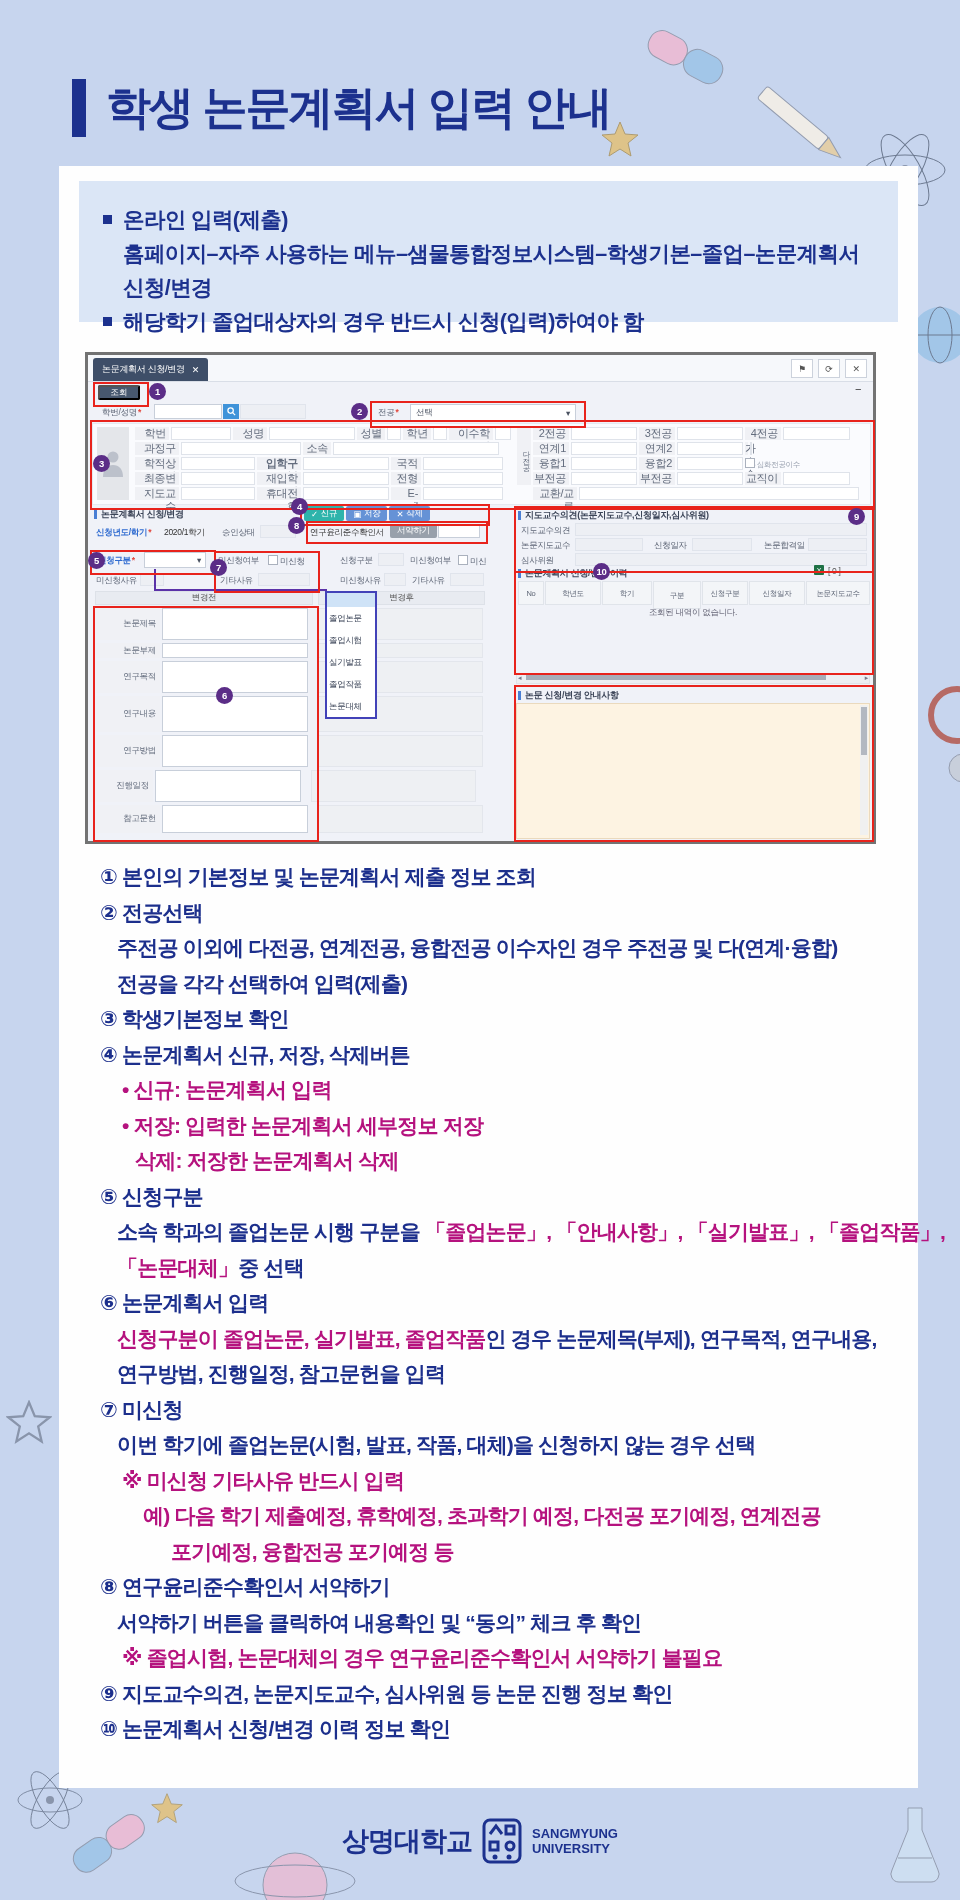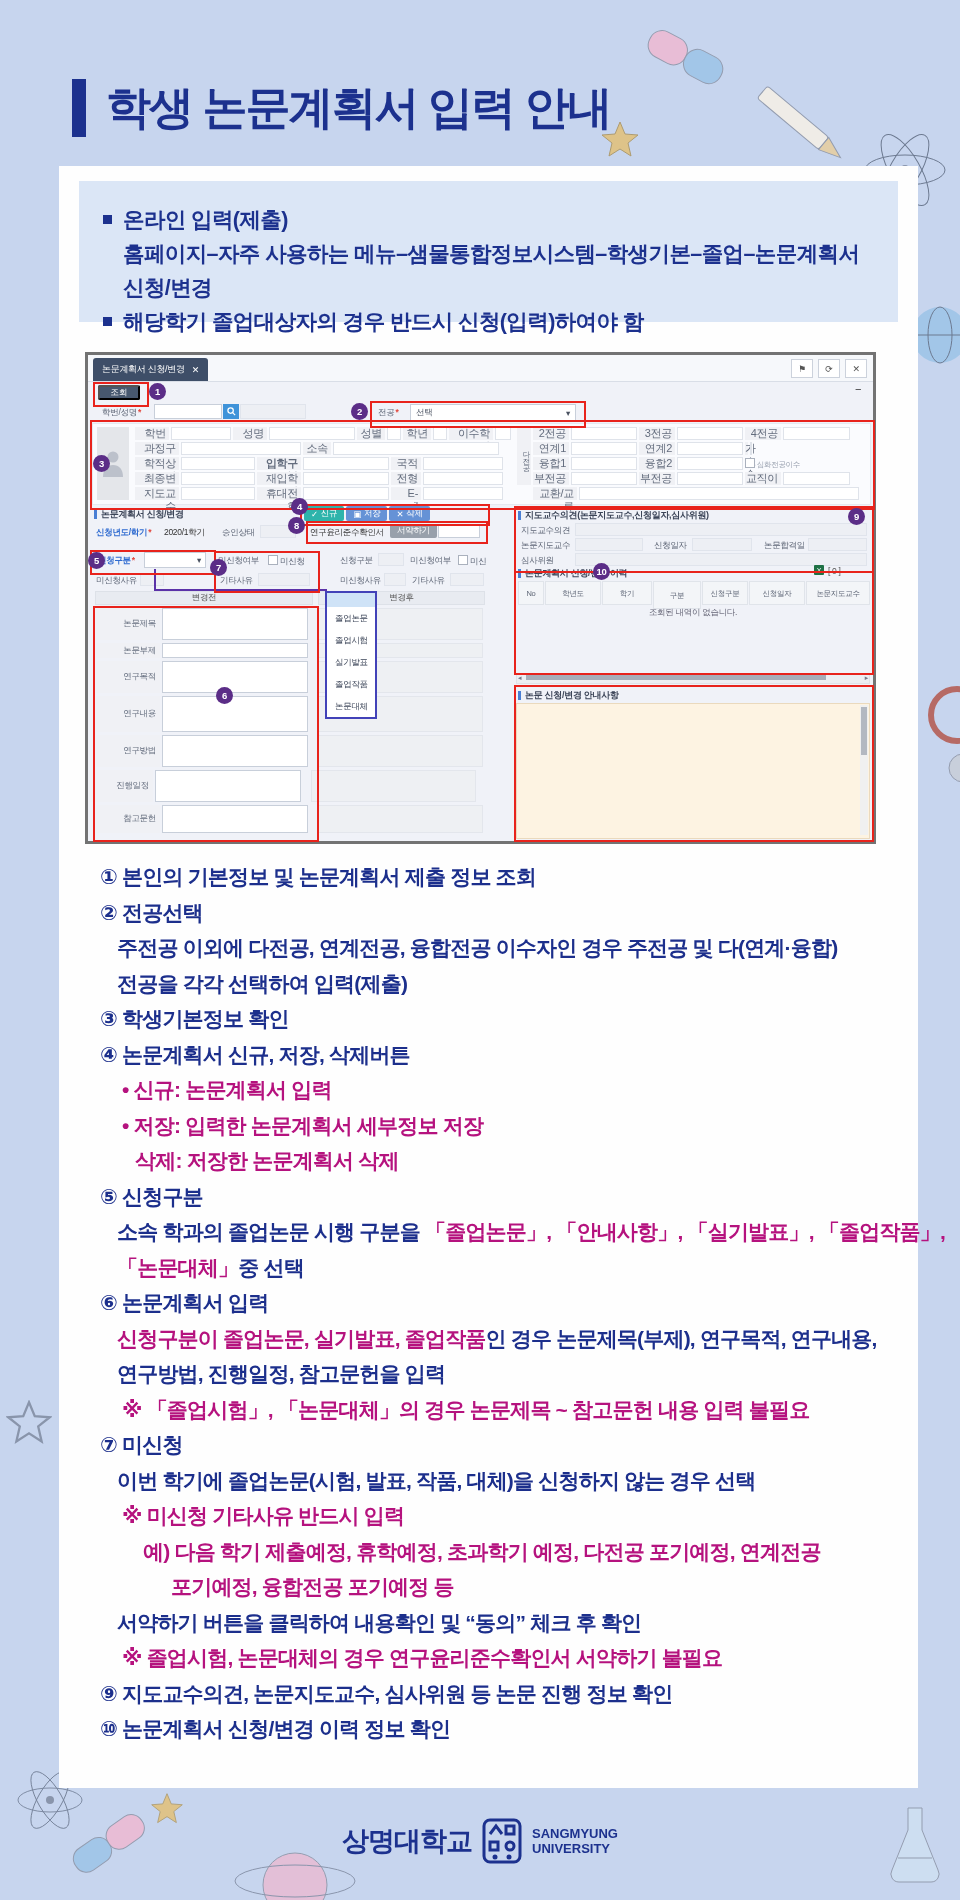--- a/index.html
+++ b/index.html
@@ -39,21 +39,21 @@
   .g-lbl{background:#f0f1f5;color:#646d7e;font-size:11px;height:13px;line-height:13px;text-align:right;
          padding-right:3px;box-sizing:border-box;margin-right:2px;flex:none}
   .g-val{background:#fff;border:1px solid #dfe3ea;height:13px;box-sizing:border-box;margin-right:2px;flex:none}
   .rbox{position:absolute;border:2px solid #e8231c;pointer-events:none;z-index:6}
   .circ{position:absolute;width:17px;height:17px;border-radius:50%;background:#5b2d87;color:#fff;
         font-size:9.5px;font-weight:bold;display:flex;align-items:center;justify-content:center;z-index:7}
   .vlabel{writing-mode:vertical-rl;text-orientation:upright;background:#f0f1f5;color:#646d7e;
           font-size:7.5px;text-align:center;box-sizing:border-box}
   .hcell{background:#f3f5f8;border:1px solid #e0e4ea;box-sizing:border-box;display:flex;align-items:center;
          justify-content:center;text-align:center;font-size:7.5px;color:#5d6575;line-height:9px;margin-right:1px}
-  .ddi{height:22px;line-height:22px;padding-left:8px;color:#3c4558;font-size:8.5px;background:#fff}
+  .ddi{height:22px;line-height:22px;padding-left:2px;color:#3c4558;font-size:8.5px;background:#fff}
   
   .il{line-height:35.5px;font-size:21px;font-weight:bold;color:#1c2f8c;letter-spacing:-0.8px;white-space:nowrap}
   .m{color:#b5127e}
   .p0{padding-left:41px}.p1{padding-left:58px}.p2{padding-left:63px}.p3{padding-left:76px}
   .p4{padding-left:84px}.p5{padding-left:112px}
   
   .footer{position:absolute;left:0;top:1818px;width:960px;display:flex;align-items:center;justify-content:center;
           gap:10px;z-index:2}
   .f-kr{font-size:27px;font-weight:bold;color:#1c318e;letter-spacing:-1px}
   .f-en{font-size:13px;font-weight:bold;color:#1c318e;line-height:15px;letter-spacing:0}
@@ -441,26 +441,26 @@
         <div class="il p0"><span>④ 논문계획서 신규, 저장, 삭제버튼</span></div>
         <div class="il p2"><span class="m">• 신규: 논문계획서 입력</span></div>
         <div class="il p2"><span class="m">• 저장: 입력한 논문계획서 세부정보 저장</span></div>
         <div class="il p3"><span class="m">삭제: 저장한 논문계획서 삭제</span></div>
         <div class="il p0"><span>⑤ 신청구분</span></div>
         <div class="il p1"><span>소속 학과의 졸업논문 시행 구분을 </span><span class="m">「졸업논문」, 「안내사항」, 「실기발표」, 「졸업작품」,</span></div>
         <div class="il p1"><span class="m">「논문대체」</span><span>중 선택</span></div>
         <div class="il p0"><span>⑥ 논문계획서 입력</span></div>
         <div class="il p1"><span class="m">신청구분이 졸업논문, 실기발표, 졸업작품</span><span>인 경우 논문제목(부제), 연구목적, 연구내용,</span></div>
         <div class="il p1"><span>연구방법, 진행일정, 참고문헌을 입력</span></div>
-        <div class="il p2"><span class="m">※ 「졸업시험」, 「논문대체」의 경우 논문제목 ~ 참고문헌 내용 입력 불필요</span></div>
         <div class="il p0"><span>⑦ 미신청</span></div>
         <div class="il p1"><span>이번 학기에 졸업논문(시험, 발표, 작품, 대체)을 신청하지 않는 경우 선택</span></div>
         <div class="il p2"><span class="m">※ 미신청 기타사유 반드시 입력</span></div>
         <div class="il p4"><span class="m">예) 다음 학기 제출예정, 휴학예정, 초과학기 예정, 다전공 포기예정, 연계전공</span></div>
         <div class="il p5"><span class="m">포기예정, 융합전공 포기예정 등</span></div>
+        <div class="il p0"><span>⑧ 연구윤리준수확인서 서약하기</span></div>
         <div class="il p1"><span>서약하기 버튼을 클릭하여 내용확인 및 “동의” 체크 후 확인</span></div>
         <div class="il p2"><span class="m">※ 졸업시험, 논문대체의 경우 연구윤리준수확인서 서약하기 불필요</span></div>
         <div class="il p0"><span>⑨ 지도교수의견, 논문지도교수, 심사위원 등 논문 진행 정보 확인</span></div>
         <div class="il p0"><span>⑩ 논문계획서 신청/변경 이력 정보 확인</span></div>
       </div>
   </div>
 
   <div class="footer">
     <span class="f-kr">상명대학교</span>
     <svg width="40" height="46" viewBox="0 0 40 46">

